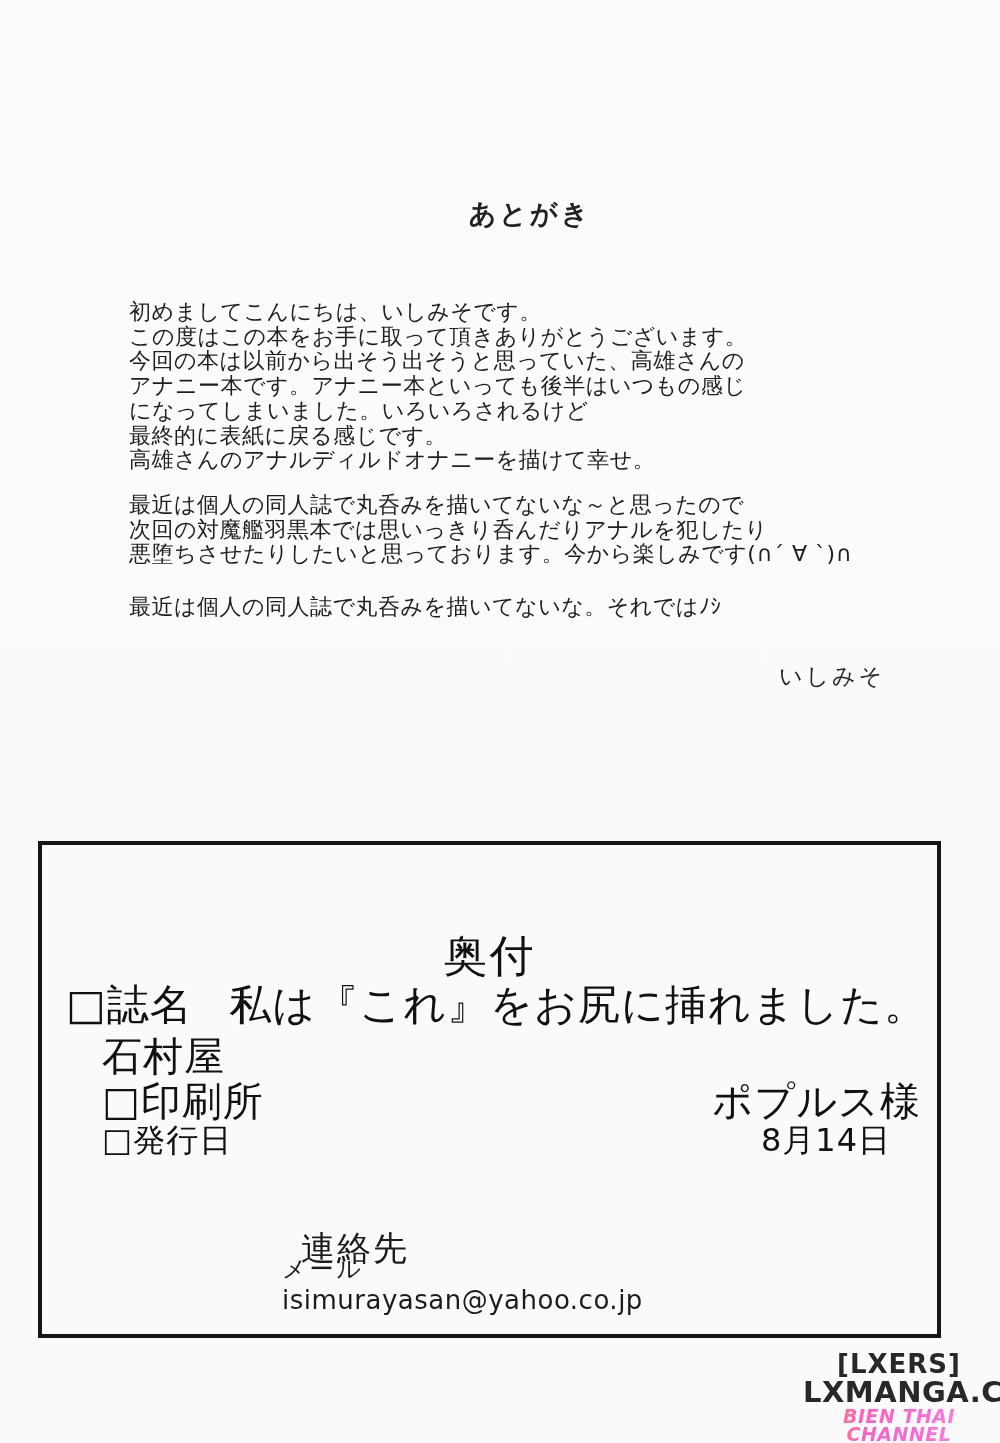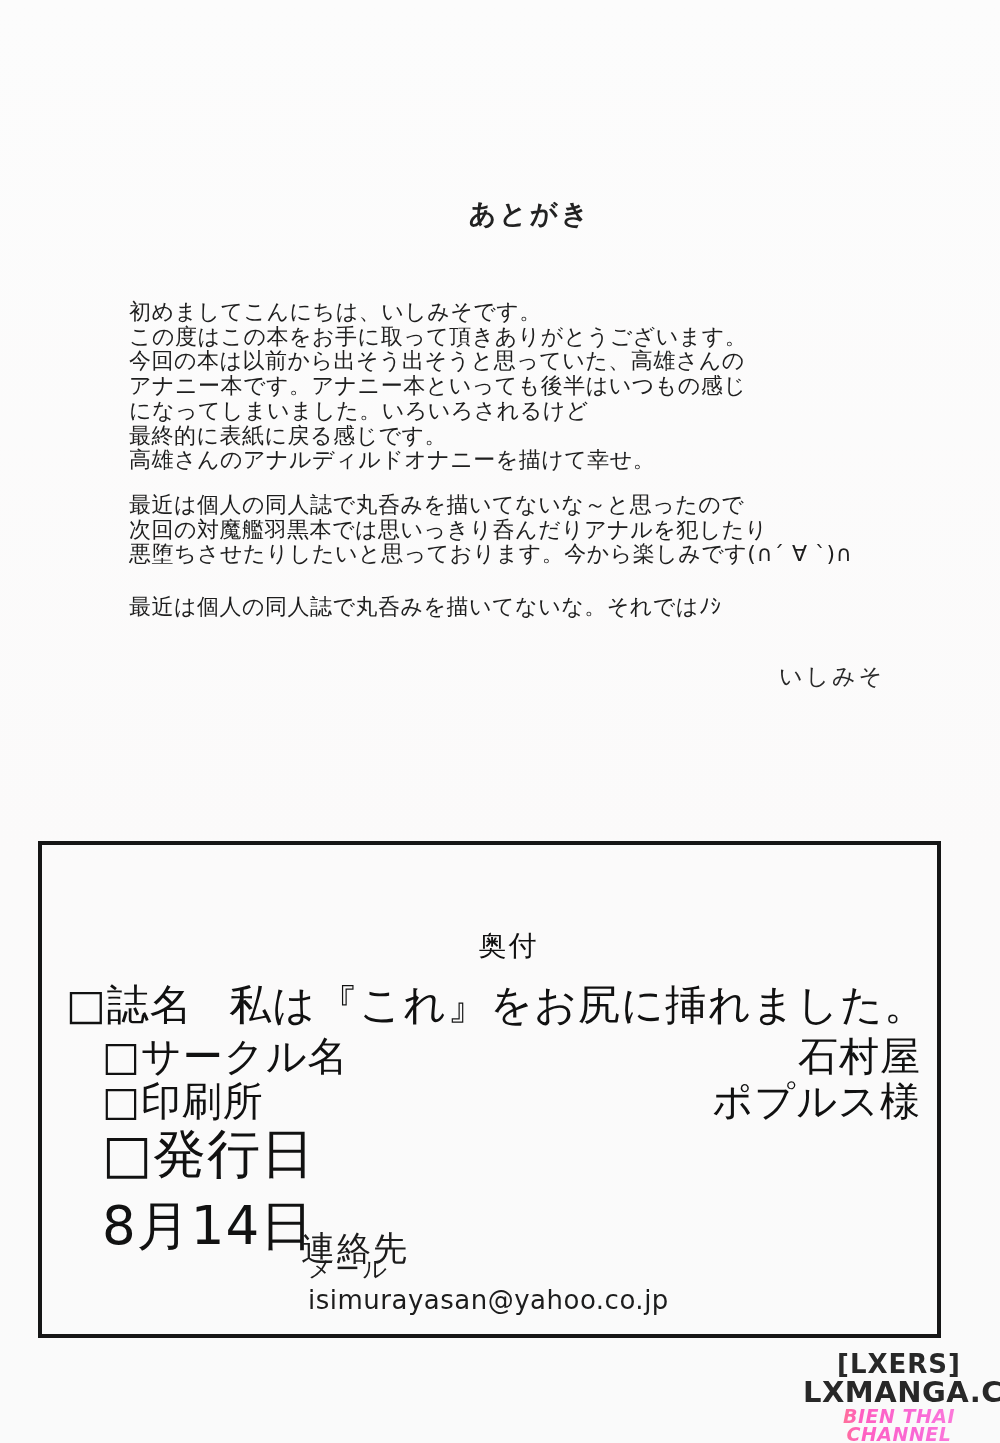--- a/index.html
+++ b/index.html
@@ -51,61 +51,60 @@
     width: 903px; height: 497px;
     border: 4px solid #161616;
     box-sizing: border-box;
     background: transparent;
   }
   .colophon-heading {
     position: absolute;
     top: 82px; left: 0;
     width: 100%;
     text-align: center;
-    font-size: 28px;
+    font-size: 44px;
     font-weight: 500;
     letter-spacing: 2px;
     color: #111;
-    padding-left: 19px;
   }
   .col-row {
     position: absolute;
     display: flex;
     justify-content: space-between;
     align-items: baseline;
     font-weight: 500;
     color: #111;
     white-space: nowrap;
   }
   .col-row .lbl { letter-spacing: 1px; }
   .col-row .val { letter-spacing: 1px; }
   .col-row-title   { top: 132px; left: 24px;  right: 10px; font-size: 42px; align-items: flex-end; }
   .col-row-circle  { top: 184px; left: 60px;  right: 16px; font-size: 40px; }
   .col-row-printer { top: 229px; left: 60px;  right: 16px; font-size: 40px; }
-  .col-row-date    { top: 274px; left: 60px;  right: 46px; font-size: 53px; flex-direction: column; }
+  .col-row-date    { top: 274px; left: 60px;  right: 46px; font-size: 32px; }
   .contact-label {
     position: absolute;
     top: 381px; left: 214px;
     font-size: 34px;
     color: #1c1c1c;
     letter-spacing: 2px;
     margin-left: 45px;
   }
   .contact-row {
     position: absolute;
     top: 408px; left: 214px;
     display: flex;
     align-items: baseline;
     font-size: 24px;
     color: #1c1c1c;
     flex-direction: column;
   }
   .contact-row .mail-lbl { width: 96px; letter-spacing: 3px; }
   .contact-row .mail-val {
-    margin-left: 52px;
+    margin-left: 26px;
     font-size: 26px;
     letter-spacing: 0.5px;
     font-family: "DejaVu Sans", "Liberation Sans", sans-serif;
   }
 
   
   .watermark {
     position: absolute;
     right: 5px; bottom: 0;
     width: 192px;
@@ -168,21 +167,20 @@
   <div class="signature">いしみそ</div>
 
   <div class="colophon">
     <div class="colophon-heading">奥付</div>
 
     <div class="col-row col-row-title">
       <span class="lbl">□誌名</span>
       <span class="val">私は『これ』をお尻に挿れました。</span>
     </div>
     <div class="col-row col-row-circle">
-      <span class="lbl">□サークル名</span>
       <span class="val">石村屋</span>
     </div>
     <div class="col-row col-row-printer">
       <span class="lbl">□印刷所</span>
       <span class="val">ポプルス様</span>
     </div>
     <div class="col-row col-row-date">
       <span class="lbl">□発行日</span>
       <span class="val">8月14日</span>
     </div>

